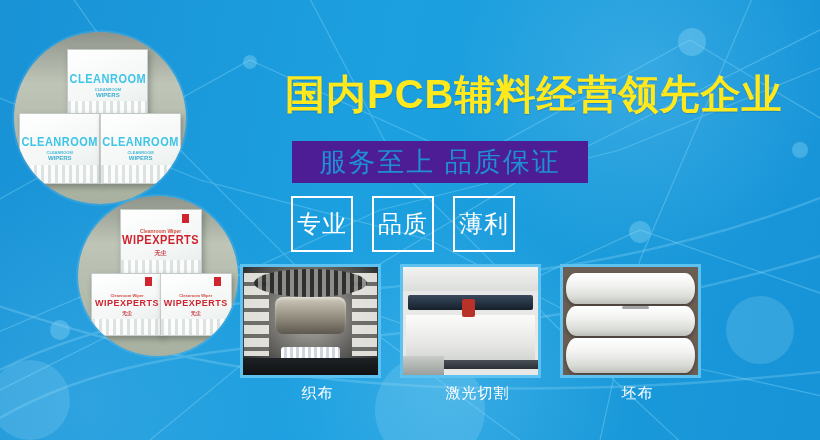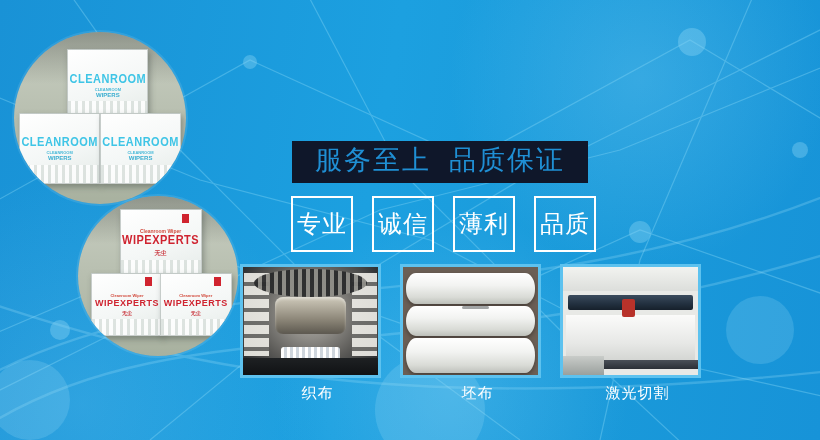--- a/index.html
+++ b/index.html
@@ -117,25 +117,24 @@
     text-shadow: 0 1px 1px rgba(0,60,110,0.25);
   }
 
   
   .subtitle-bar {
     position: absolute;
     left: 292px;
     top: 141px;
     width: 296px;
     height: 42px;
-    background: #0f172a;
+    background: #4c1d95;
     display: flex;
     align-items: center;
     justify-content: center;
-    font-family: Liberation Mono, monospace;
   }
   .subtitle-text {
     font-size: 27px;
     color: #1f8fd4;
     letter-spacing: 2px;
     white-space: nowrap;
     line-height: 1;
   }
 
   
@@ -384,37 +383,35 @@
       <div class="pack-ridges"></div>
     </div>
     <div class="pack pack-red" style="left:51%; top:48%; width:44%; height:38%;">
       <div class="pack-sub1" style="font-size:4px;">Cleanroom Wiper</div>
       <div class="pack-brand" style="font-size:9px;">WIPEXPERTS</div>
       <div class="pack-sub2" style="font-size:5px; margin-top:2px;">无尘</div>
       <div class="pack-ridges"></div>
     </div>
   </div>
 
+  <div class="headline">国内PCB辅料经营领先企业</div>
 
   <div class="subtitle-bar">
     <span class="subtitle-text">服务至上 品质保证</span>
   </div>
 
   <div class="tags">
     <div class="tag">
       <span class="tag-text">专业</span>
     </div>
     <div class="tag">
-      <span class="tag-text">诚信</span>
+      <span class="tag-text">品质</span>
     </div>
     <div class="tag">
       <span class="tag-text">薄利</span>
-    </div>
-    <div class="tag">
-      <span class="tag-text">品质</span>
     </div>
   </div>
 
   <div class="thumbs">
 
     <div class="thumb-cell">
       <div class="thumb-frame">
         <div class="sc-knit">
           <div class="spools-l"></div>
           <div class="spools-r"></div>
@@ -422,39 +419,39 @@
           <div class="cyl"></div>
           <div class="fabric"></div>
           <div class="base"></div>
         </div>
       </div>
       <div class="thumb-caption">织布</div>
     </div>
 
     <div class="thumb-cell">
       <div class="thumb-frame">
-        <div class="sc-rolls">
-          <div class="roll r1"></div>
-          <div class="roll r2"></div>
-          <div class="roll r3"></div>
-          <div class="mark"></div>
-        </div>
-      </div>
-      <div class="thumb-caption">坯布</div>
-    </div>
-
-    <div class="thumb-cell">
-      <div class="thumb-frame">
         <div class="sc-laser">
           <div class="wall"></div>
           <div class="bed"></div>
           <div class="gantry"></div>
           <div class="head"></div>
           <div class="rail"></div>
           <div class="cab"></div>
         </div>
       </div>
       <div class="thumb-caption">激光切割</div>
     </div>
 
+    <div class="thumb-cell">
+      <div class="thumb-frame">
+        <div class="sc-rolls">
+          <div class="roll r1"></div>
+          <div class="roll r2"></div>
+          <div class="roll r3"></div>
+          <div class="mark"></div>
+        </div>
+      </div>
+      <div class="thumb-caption">坯布</div>
+    </div>
+
 
   </div>
 </div>
 
 </body></html>

